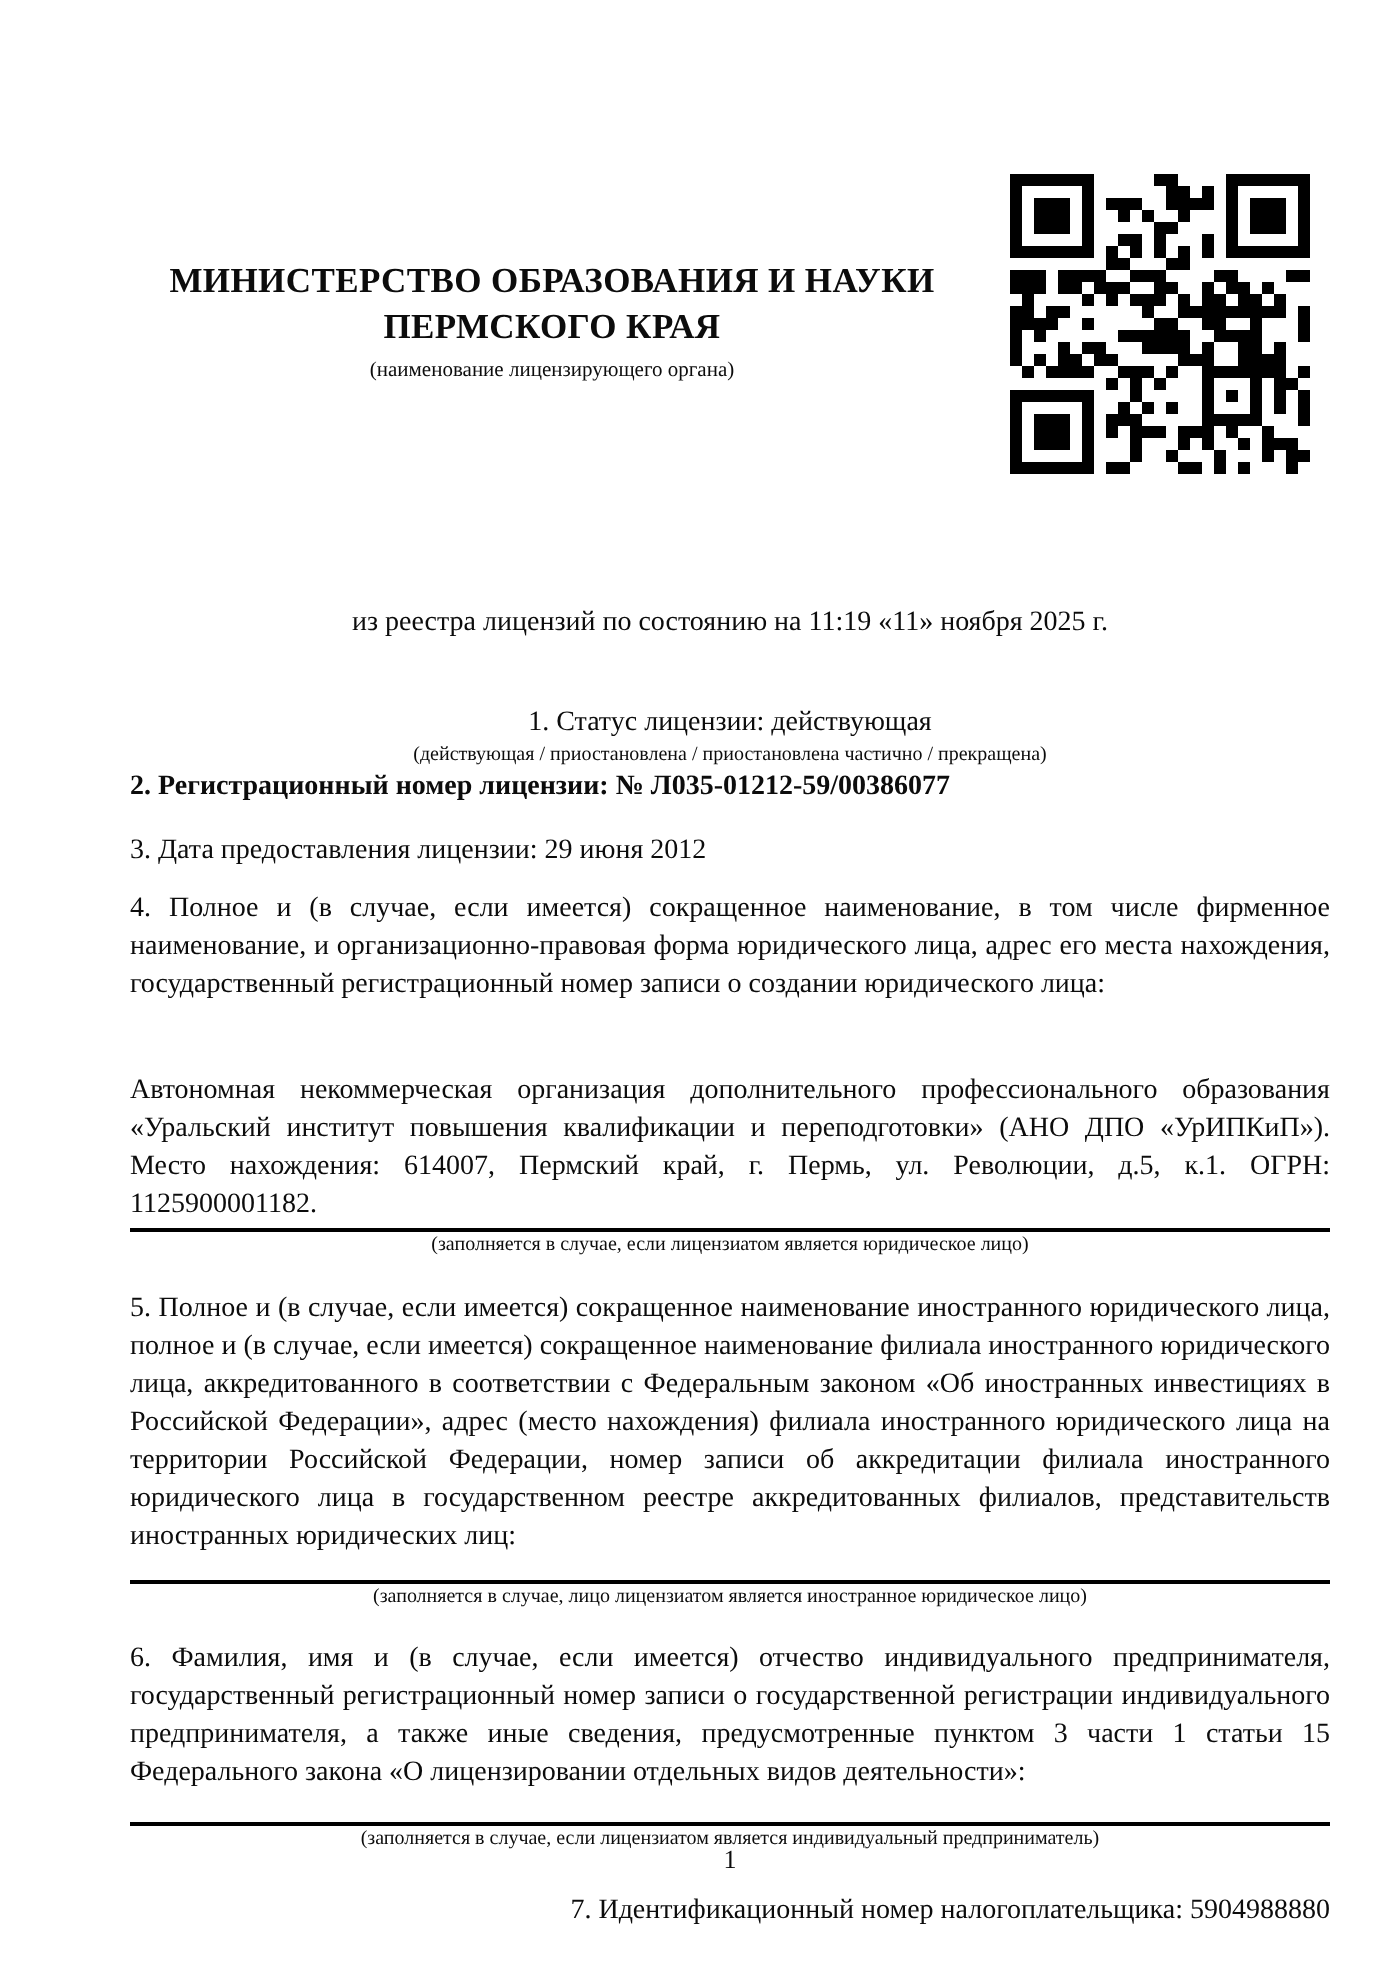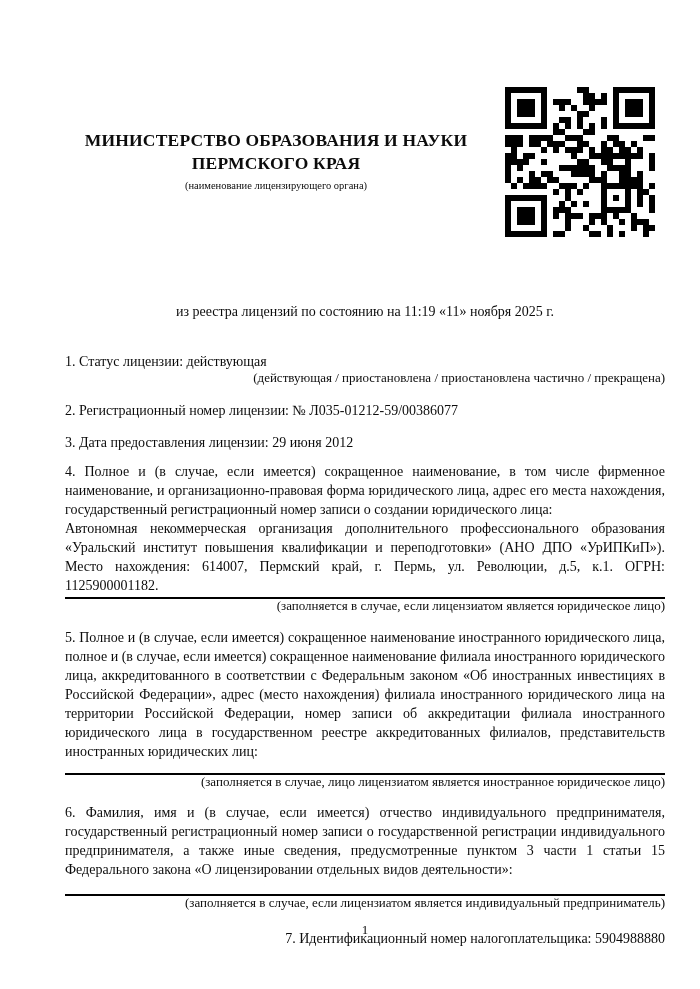--- a/index.html
+++ b/index.html
@@ -37,32 +37,32 @@
     font-family:Liberation Serif, serif;
   }
   
   .content{
     position:absolute;left:65px;top:302px;width:600px;
     font-size:14px;line-height:19px;
   }
   .doc-title{text-align:center;}
   .doc-title div{white-space:nowrap;}
   .item{margin:0;}
-  .just{text-align:justify;}
+  .just{text-align:justify;margin-top:34px;}
   .cap{
-    font-size:13px;line-height:13px;
-    text-align:right;
+    font-size:10px;line-height:13px;
+    text-align:center;
   }
   .rule{
     border:0;border-top:2px solid #000;
     margin:0;height:0;
   }
-  .mt31{margin-top:31px;}
+  .mt31{margin-top:31px;text-align:center;}
   .mt20{margin-top:20px;text-align:right;}
-  .mt17{margin-top:17px;}
+  .mt17{font-weight:bold;}
   .mt16{margin-top:16px;}
   .mt15{margin-top:15px;}
   .mt13{margin-top:13px;}
   .mt12{margin-top:12px;}
   .mt10{margin-top:10px;}
   .mt2{margin-top:2px;}
   .page-num{
     position:absolute;left:65px;top:922px;width:600px;
     text-align:center;font-size:13px;
   }

